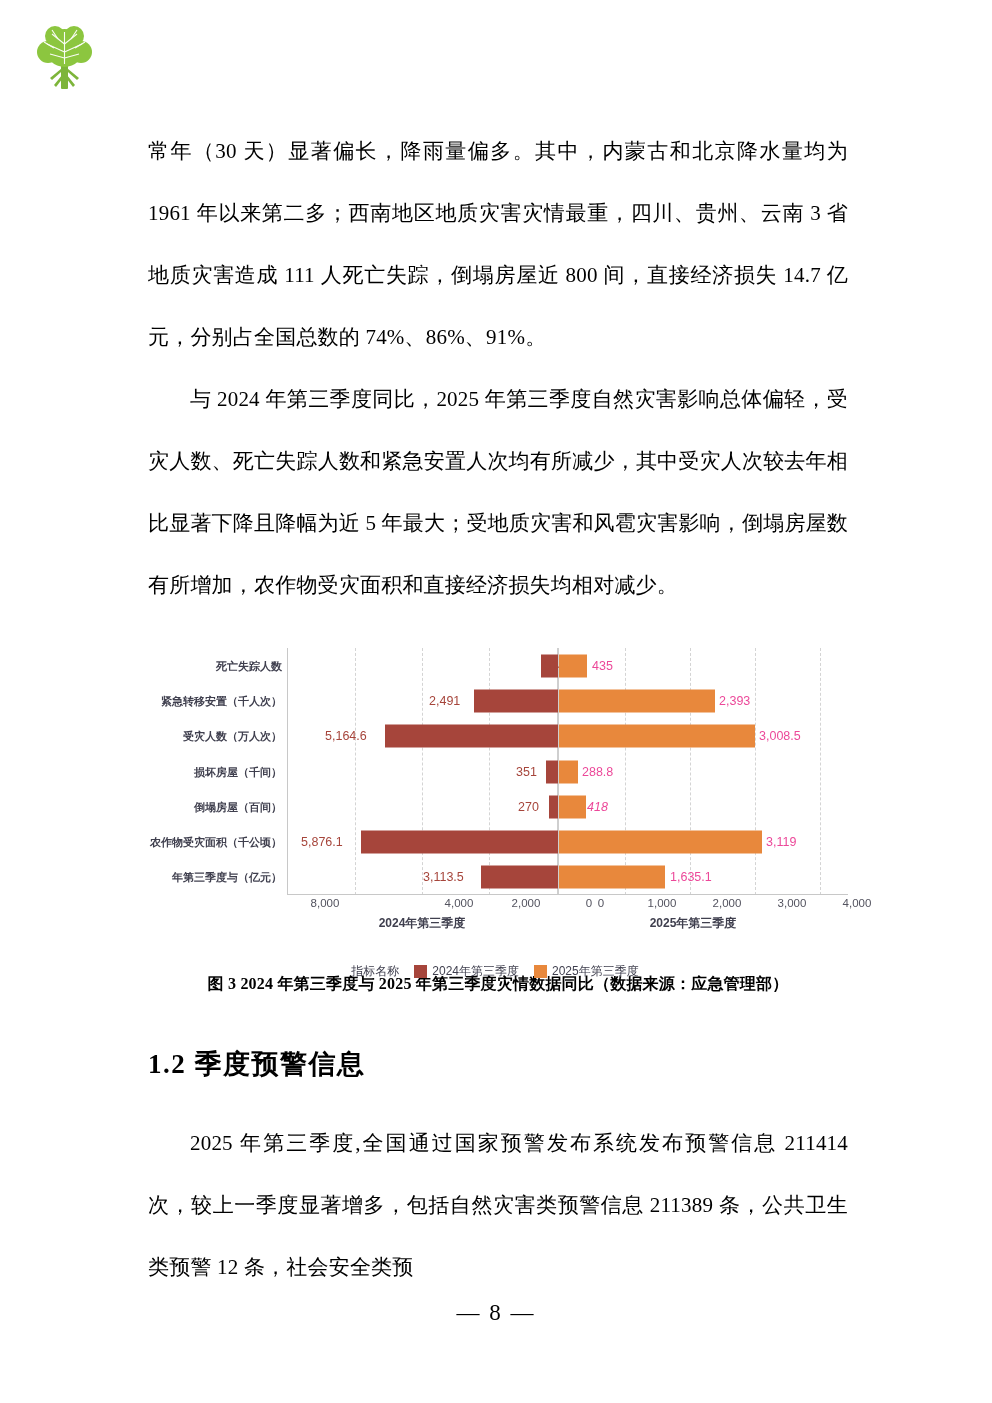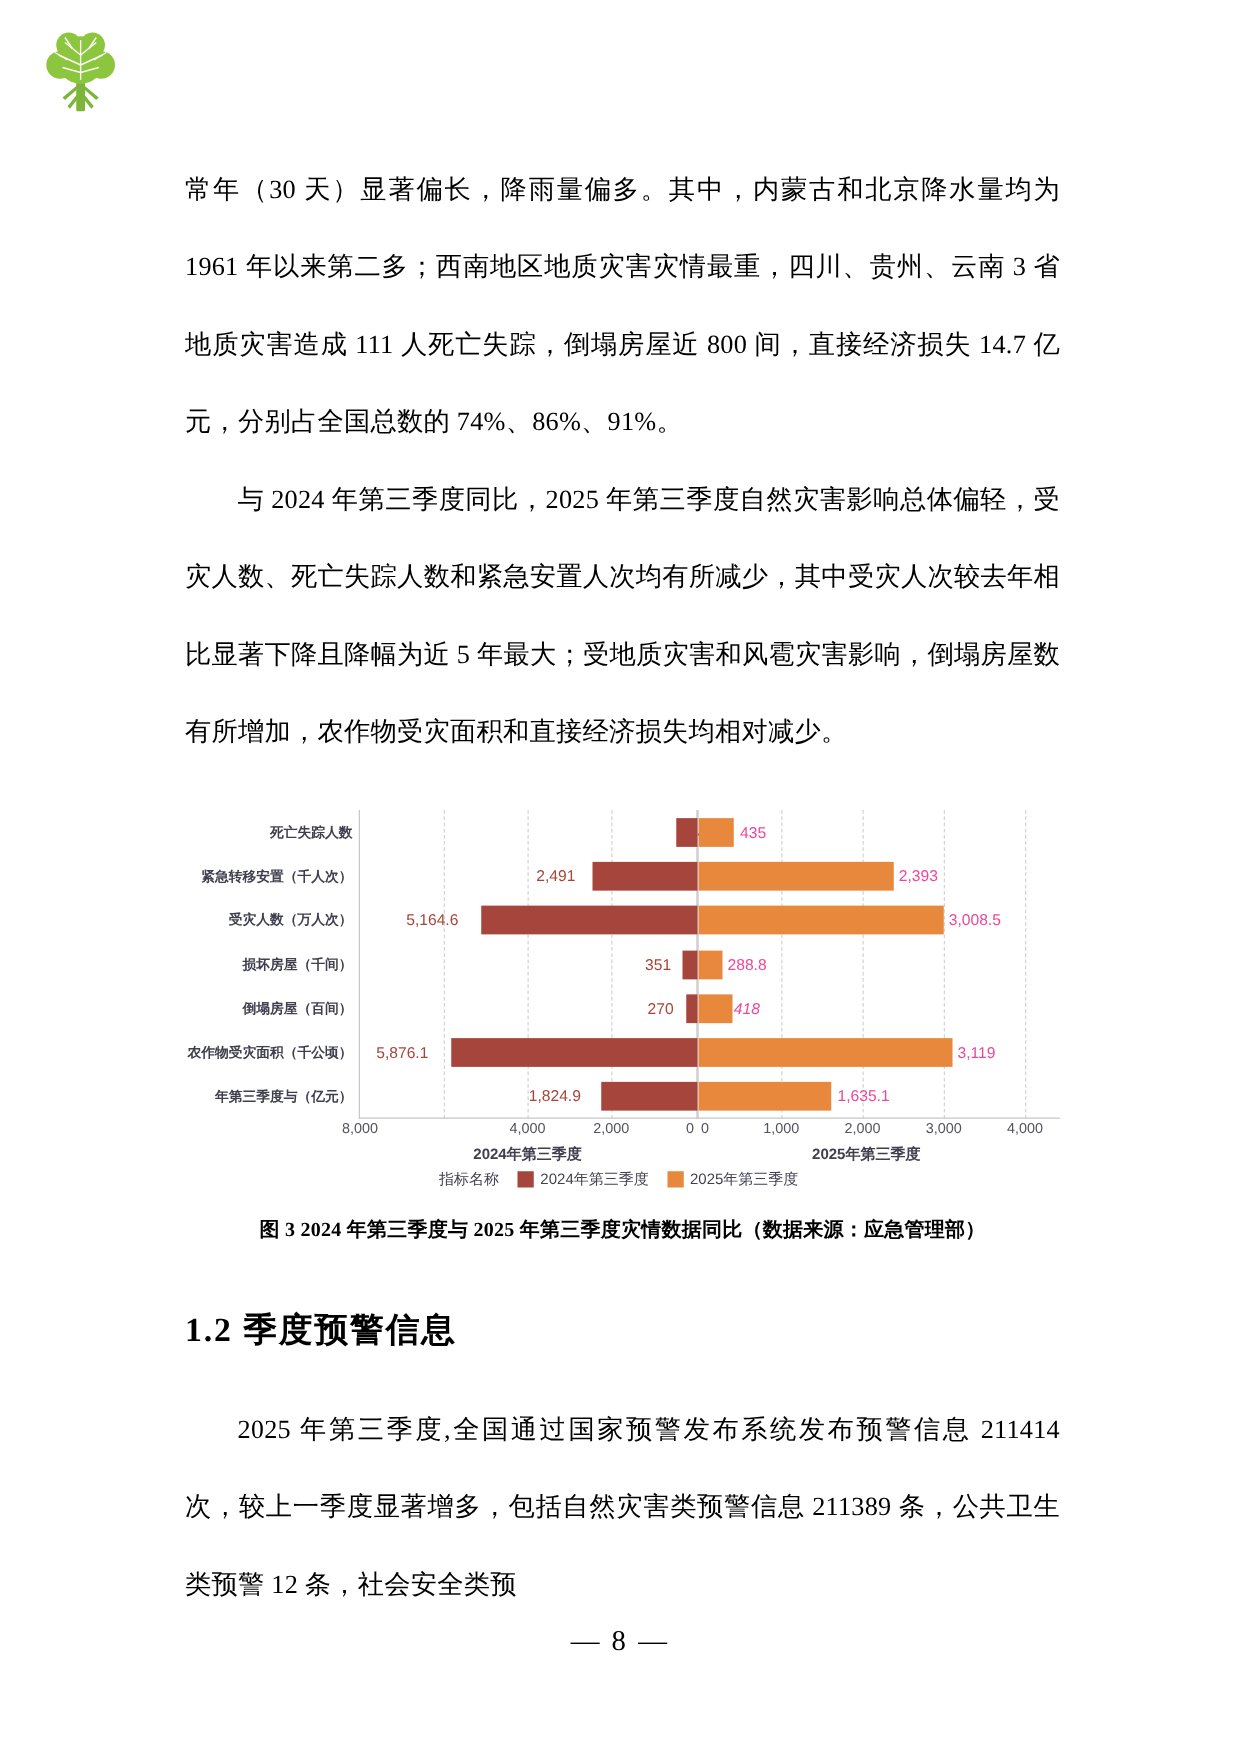--- a/index.html
+++ b/index.html
@@ -167,39 +167,40 @@
     height: 20px;
     width: 700px;
   }
   .tick {
     position: absolute;
     top: 2px;
     font-size: 11.5px;
     color: #53535f;
     transform: translateX(-50%);
     white-space: nowrap;
+    margin-left: 37px;
   }
   .axis-titles {
     position: relative;
     height: 20px;
     width: 700px;
   }
   .axis-title {
     position: absolute;
     top: 0;
     font-size: 12px;
     font-weight: bold;
     color: #3f3f4e;
     transform: translateX(-50%);
     white-space: nowrap;
   }
 
   
   .legend {
-    margin-top: 0;
+    margin-top: 28px;
     display: flex;
     align-items: flex-end;
     justify-content: center;
     gap: 9px;
     font-family: "Liberation Sans", "DejaVu Sans", sans-serif;
     font-size: 12px;
     color: #3f3f4e;
   }
   .legend-title { margin-right: 6px; }
   .legend-item { display: flex; align-items: center; gap: 5px; margin-right: 6px; }
@@ -341,21 +342,21 @@
         <span class="row-label">农作物受灾面积（千公顷）</span>
         <div class="bar bar-left" style="left:212.5px; width:197.5px;"></div>
         <span class="val val-left" style="left:153px;">5,876.1</span>
         <div class="bar bar-right" style="left:411px;  width:202.7px;"></div>
         <span class="val val-right" style="left:618px;">3,119</span>
       </div>
 
       <div class="row">
         <span class="row-label">年第三季度与（亿元）</span>
         <div class="bar bar-left" style="left:332.7px; width:77.3px;"></div>
-        <span class="val val-left" style="left:275px;">1,824.9</span>
+        <span class="val val-left" style="left:275px;">3,113.5</span>
         <div class="bar bar-right" style="left:411px;  width:106.3px;"></div>
         <span class="val val-right" style="left:522px;">1,635.1</span>
       </div>
 
       <div class="axis-baseline"></div>
     </div>
 
     <div class="axis-ticks">
       <span class="tick" style="left:140px;">8,000</span>
       <span class="tick" style="left:274px;">4,000</span>

